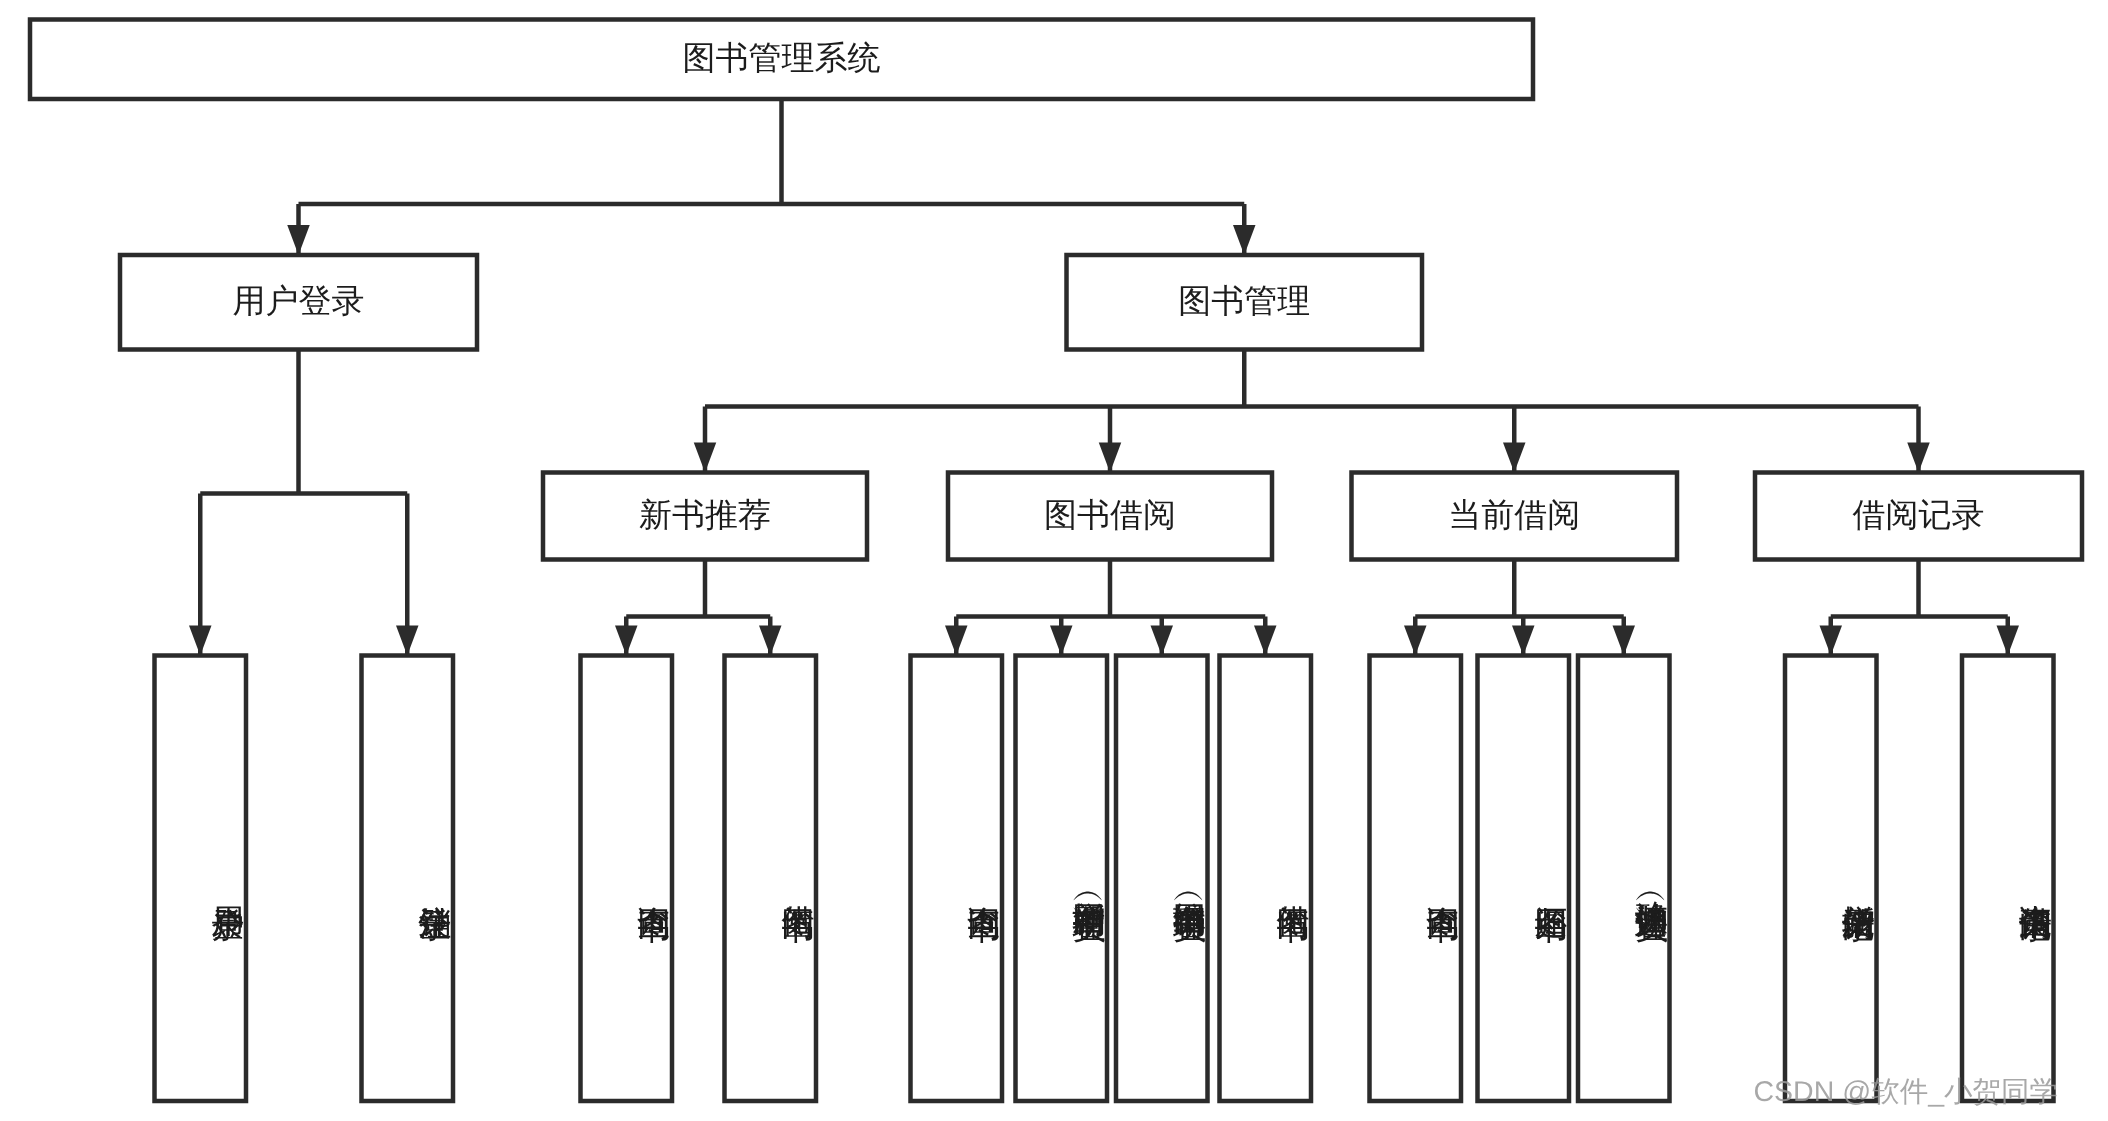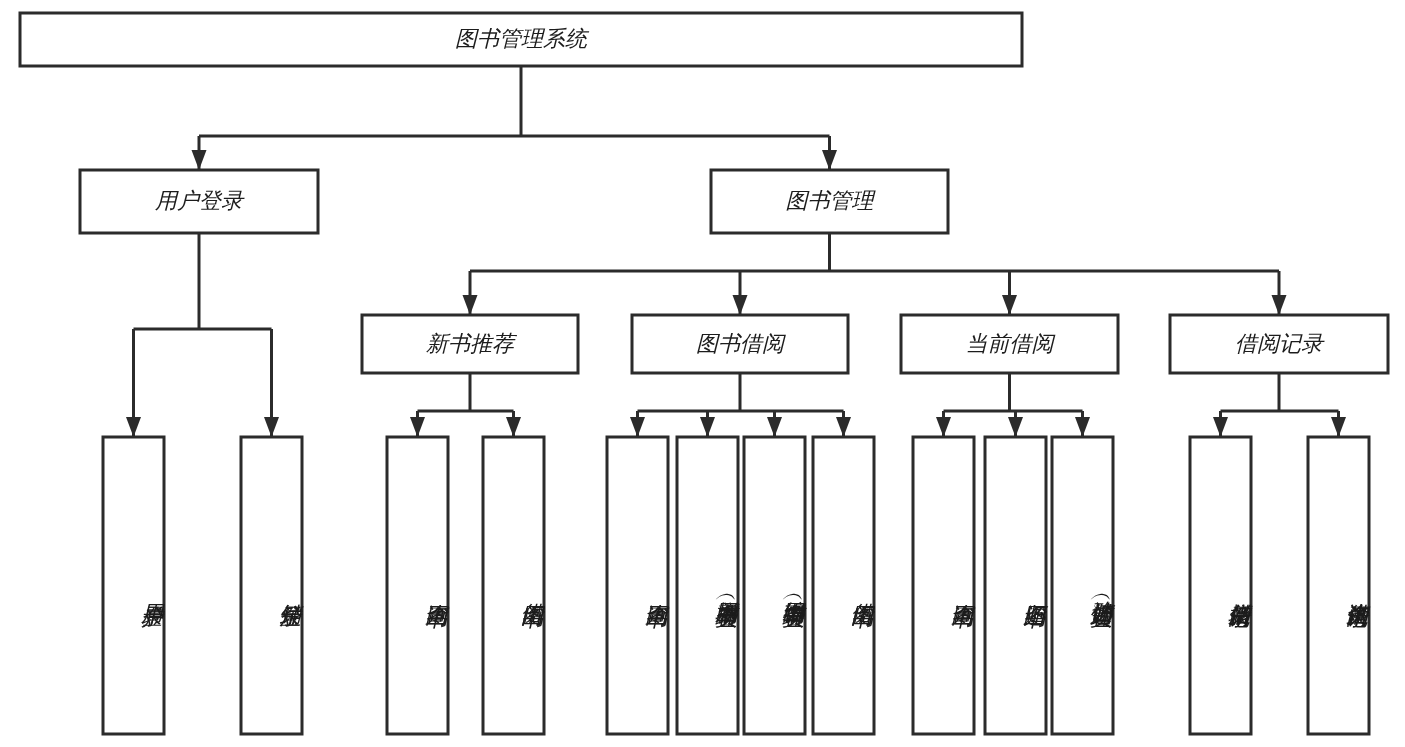--- a/index.html
+++ b/index.html
@@ -11,21 +11,20 @@
     width: 1405px;
     height: 747px;
     font-family: "Liberation Sans", "DejaVu Sans", sans-serif;
     overflow: hidden;
     position: relative;
   }
   #diagram-root {
     position: relative;
     width: 1382px;
     height: 747px;
-    font-style: italic;
   }
   svg#tree-svg {
     position: absolute;
     top: 0;
     left: 0;
     width: 1405px;
     height: 747px;
     display: block;
   }
   .node-rect {
@@ -177,13 +176,14 @@
       <div class="vlabel" style="left: 677px; top: 447px; width: 61px; height: 281px;">新增图书（管理员）</div>
       <div class="vlabel" style="left: 744px; top: 447px; width: 61px; height: 281px;">编辑图书（管理员）</div>
       <div class="vlabel" style="left: 813px; top: 447px; width: 61px; height: 281px;">借阅图书</div>
       <div class="vlabel" style="left: 913px; top: 447px; width: 61px; height: 281px;">查询图书</div>
       <div class="vlabel" style="left: 985px; top: 447px; width: 61px; height: 281px;">归还图书</div>
       <div class="vlabel" style="left: 1052px; top: 447px; width: 61px; height: 281px;">确认归还（管理员）</div>
       <div class="vlabel" style="left: 1190px; top: 447px; width: 61px; height: 281px;">新增借阅记录</div>
       <div class="vlabel" style="left: 1308px; top: 447px; width: 61px; height: 281px;">查询借阅记录</div>
     </div>
 
+  <div class="watermark">CSDN @软件_小贺同学</div>
 </div>
 
 </body></html>

